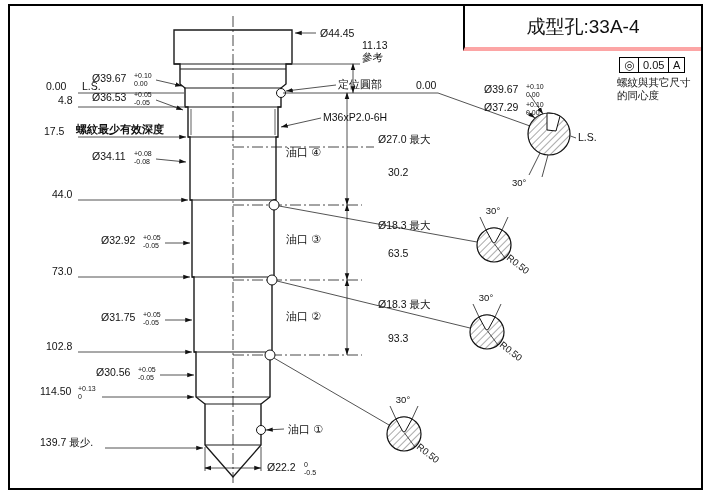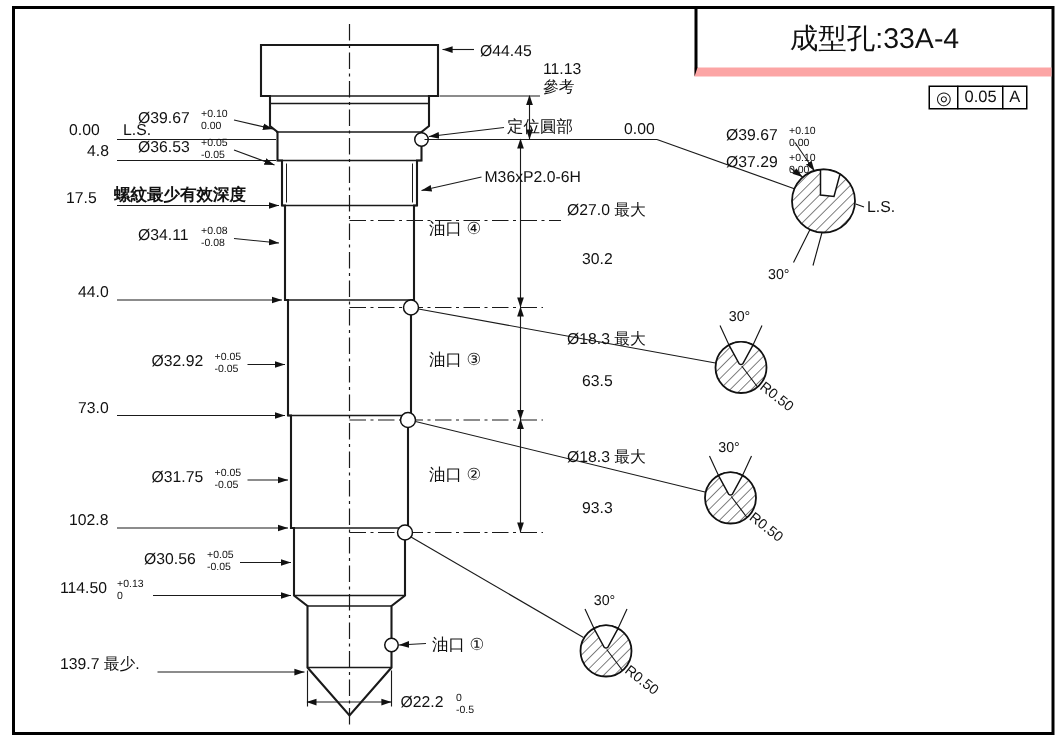--- a/index.html
+++ b/index.html
@@ -5,21 +5,21 @@
   html,body{margin:0;padding:0;background:#fff;}
   .page{position:relative;width:709px;height:495px;background:#fff;overflow:hidden;
         font-family:"Liberation Sans","DejaVu Sans",sans-serif;color:#111;}
   .page svg{position:absolute;left:0;top:0;}
   svg text{font-family:"Liberation Sans","DejaVu Sans",sans-serif;fill:#111;}
   .t10{font-size:10.5px;} .t9{font-size:9.5px;} .t11{font-size:11px;}
   .t7{font-size:7px;} .tb{font-weight:600;}
   .frame{position:absolute;left:8px;top:4px;width:695px;height:486px;
          border:2px solid #000;box-sizing:border-box;pointer-events:none;}
   .title-box{position:absolute;left:463px;top:6px;width:238px;height:45px;
-             border-left:2px solid #000;border-bottom:6px solid #fca5a5;box-sizing:border-box;
+             border-left:2px solid #000;border-bottom:4px solid #fca5a5;box-sizing:border-box;
              display:flex;align-items:center;justify-content:center;font-size:19px;}
   .fcf{position:absolute;left:619px;top:57px;display:flex;background:#fff;}
   .fcf .cell{border:1.5px solid #000;padding:0 4px;font-size:11px;line-height:14px;background:#fff;}
   .fcf .cell + .cell{margin-left:-1.5px;}
   .fcf .sym{font-size:12px;}
   .fcf-note{position:absolute;left:617px;top:76px;font-size:10.5px;line-height:12.5px;}
   .units{position:absolute;left:593px;top:458px;font-size:14.5px;}
 </style>
 </head>
 <body>
@@ -228,15 +228,19 @@
 <div class="title-box">
   <span>成型孔:33A-4</span>
 </div>
 
 <div class="fcf">
   <span class="cell sym">◎</span>
   <span class="cell">0.05</span>
   <span class="cell">A</span>
 </div>
 
+<div class="fcf-note">
+  <div>螺紋與其它尺寸</div>
+  <div>的同心度</div>
+</div>
 
 
 </div>
 
 </body></html>

